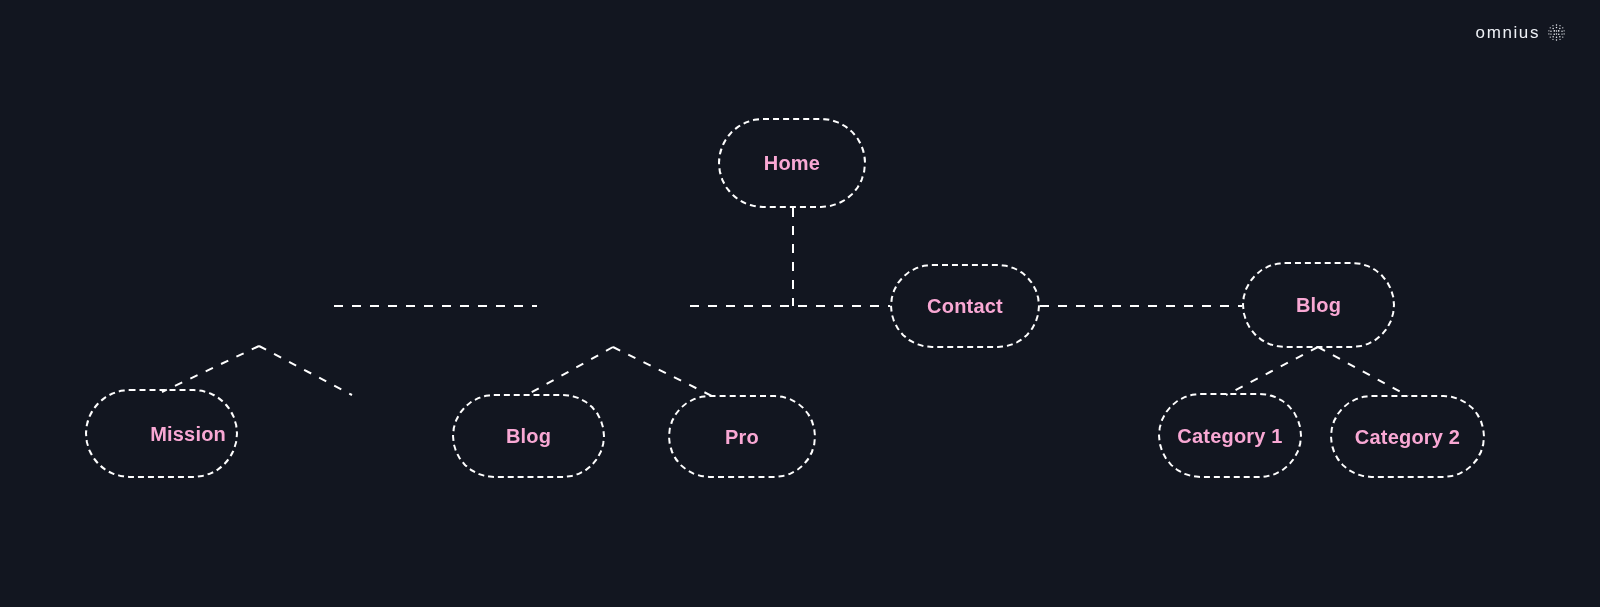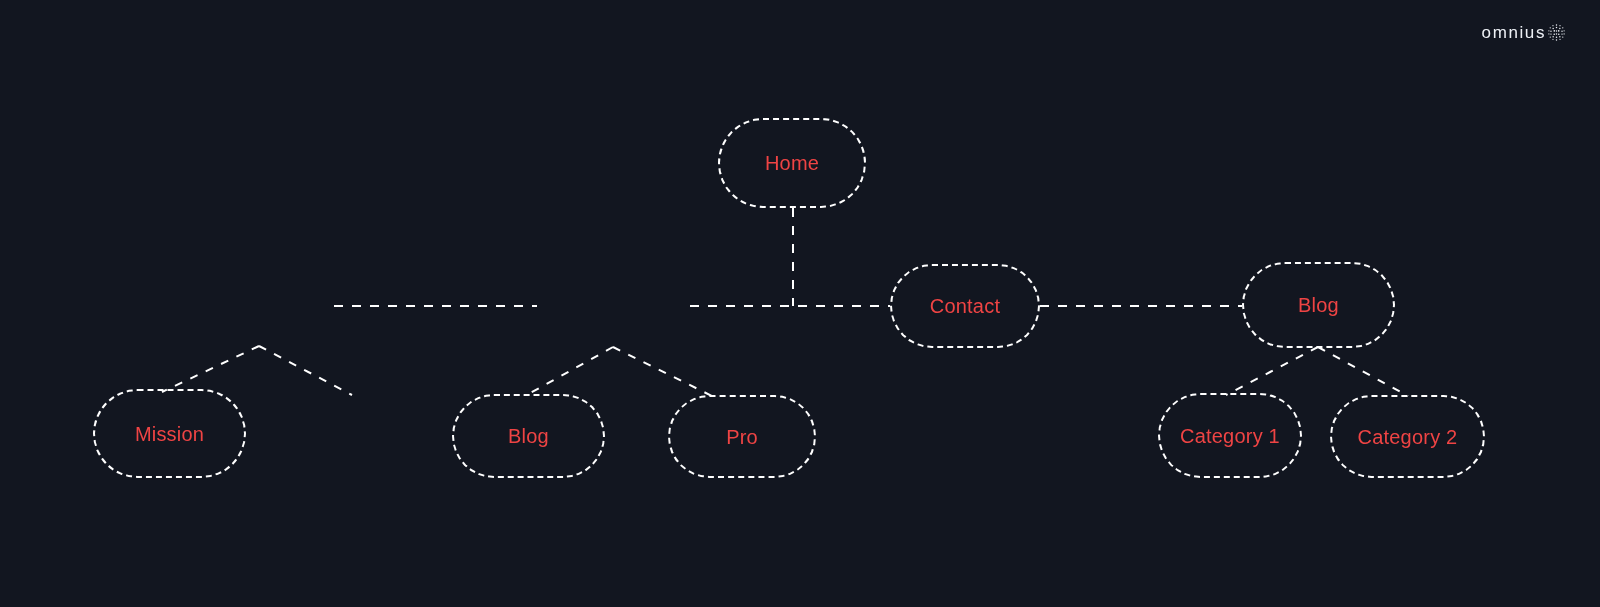--- a/index.html
+++ b/index.html
@@ -26,21 +26,21 @@
     background: #121620;
   }
 
   
   #brand {
     position: absolute;
     top: 20px;
     right: 34px;
     display: flex;
     align-items: center;
-    gap: 1px;
+    gap: 7px;
     height: 24px;
   }
   #brand .wordmark {
     font-family: "Liberation Sans", sans-serif;
     font-size: 17px;
     letter-spacing: 1.6px;
     font-weight: 400;
     color: #eef1f6;
     line-height: 1;
     text-transform: lowercase;
@@ -70,23 +70,23 @@
 
   
   .node {
     position: absolute;
     display: flex;
     align-items: center;
     justify-content: center;
     border: 2px dashed #ffffff;
     border-radius: 999px;
     background: transparent;
-    color: #ef4444;
+    color: #f9a8d4;
     font-size: 20px;
-    font-weight: 400;
+    font-weight: 700;
     letter-spacing: 0.2px;
     white-space: nowrap;
     line-height: 1;
     padding: 0 10px;
   }
 </style>
 </head>
 <body>
 
 <div id="canvas">
@@ -154,21 +154,21 @@
 
 
   <div class="node" style="left:890px; top:264px; width:150px; height:84px;">
     <span>Contact</span>
   </div>
 
   <div class="node" style="left:1242px; top:262px; width:153px; height:86px;">
     <span>Blog</span>
   </div>
 
-  <div class="node" style="left:93px; top:389px; width:153px; height:89px;">
+  <div class="node" style="left:85px; top:389px; width:153px; height:89px;justify-content:flex-end;">
     <span>Mission</span>
   </div>
 
 
   <div class="node" style="left:452px; top:394px; width:153px; height:84px;">
     <span>Blog</span>
   </div>
 
   <div class="node" style="left:668px; top:395px; width:148px; height:83px;">
     <span>Pro</span>

